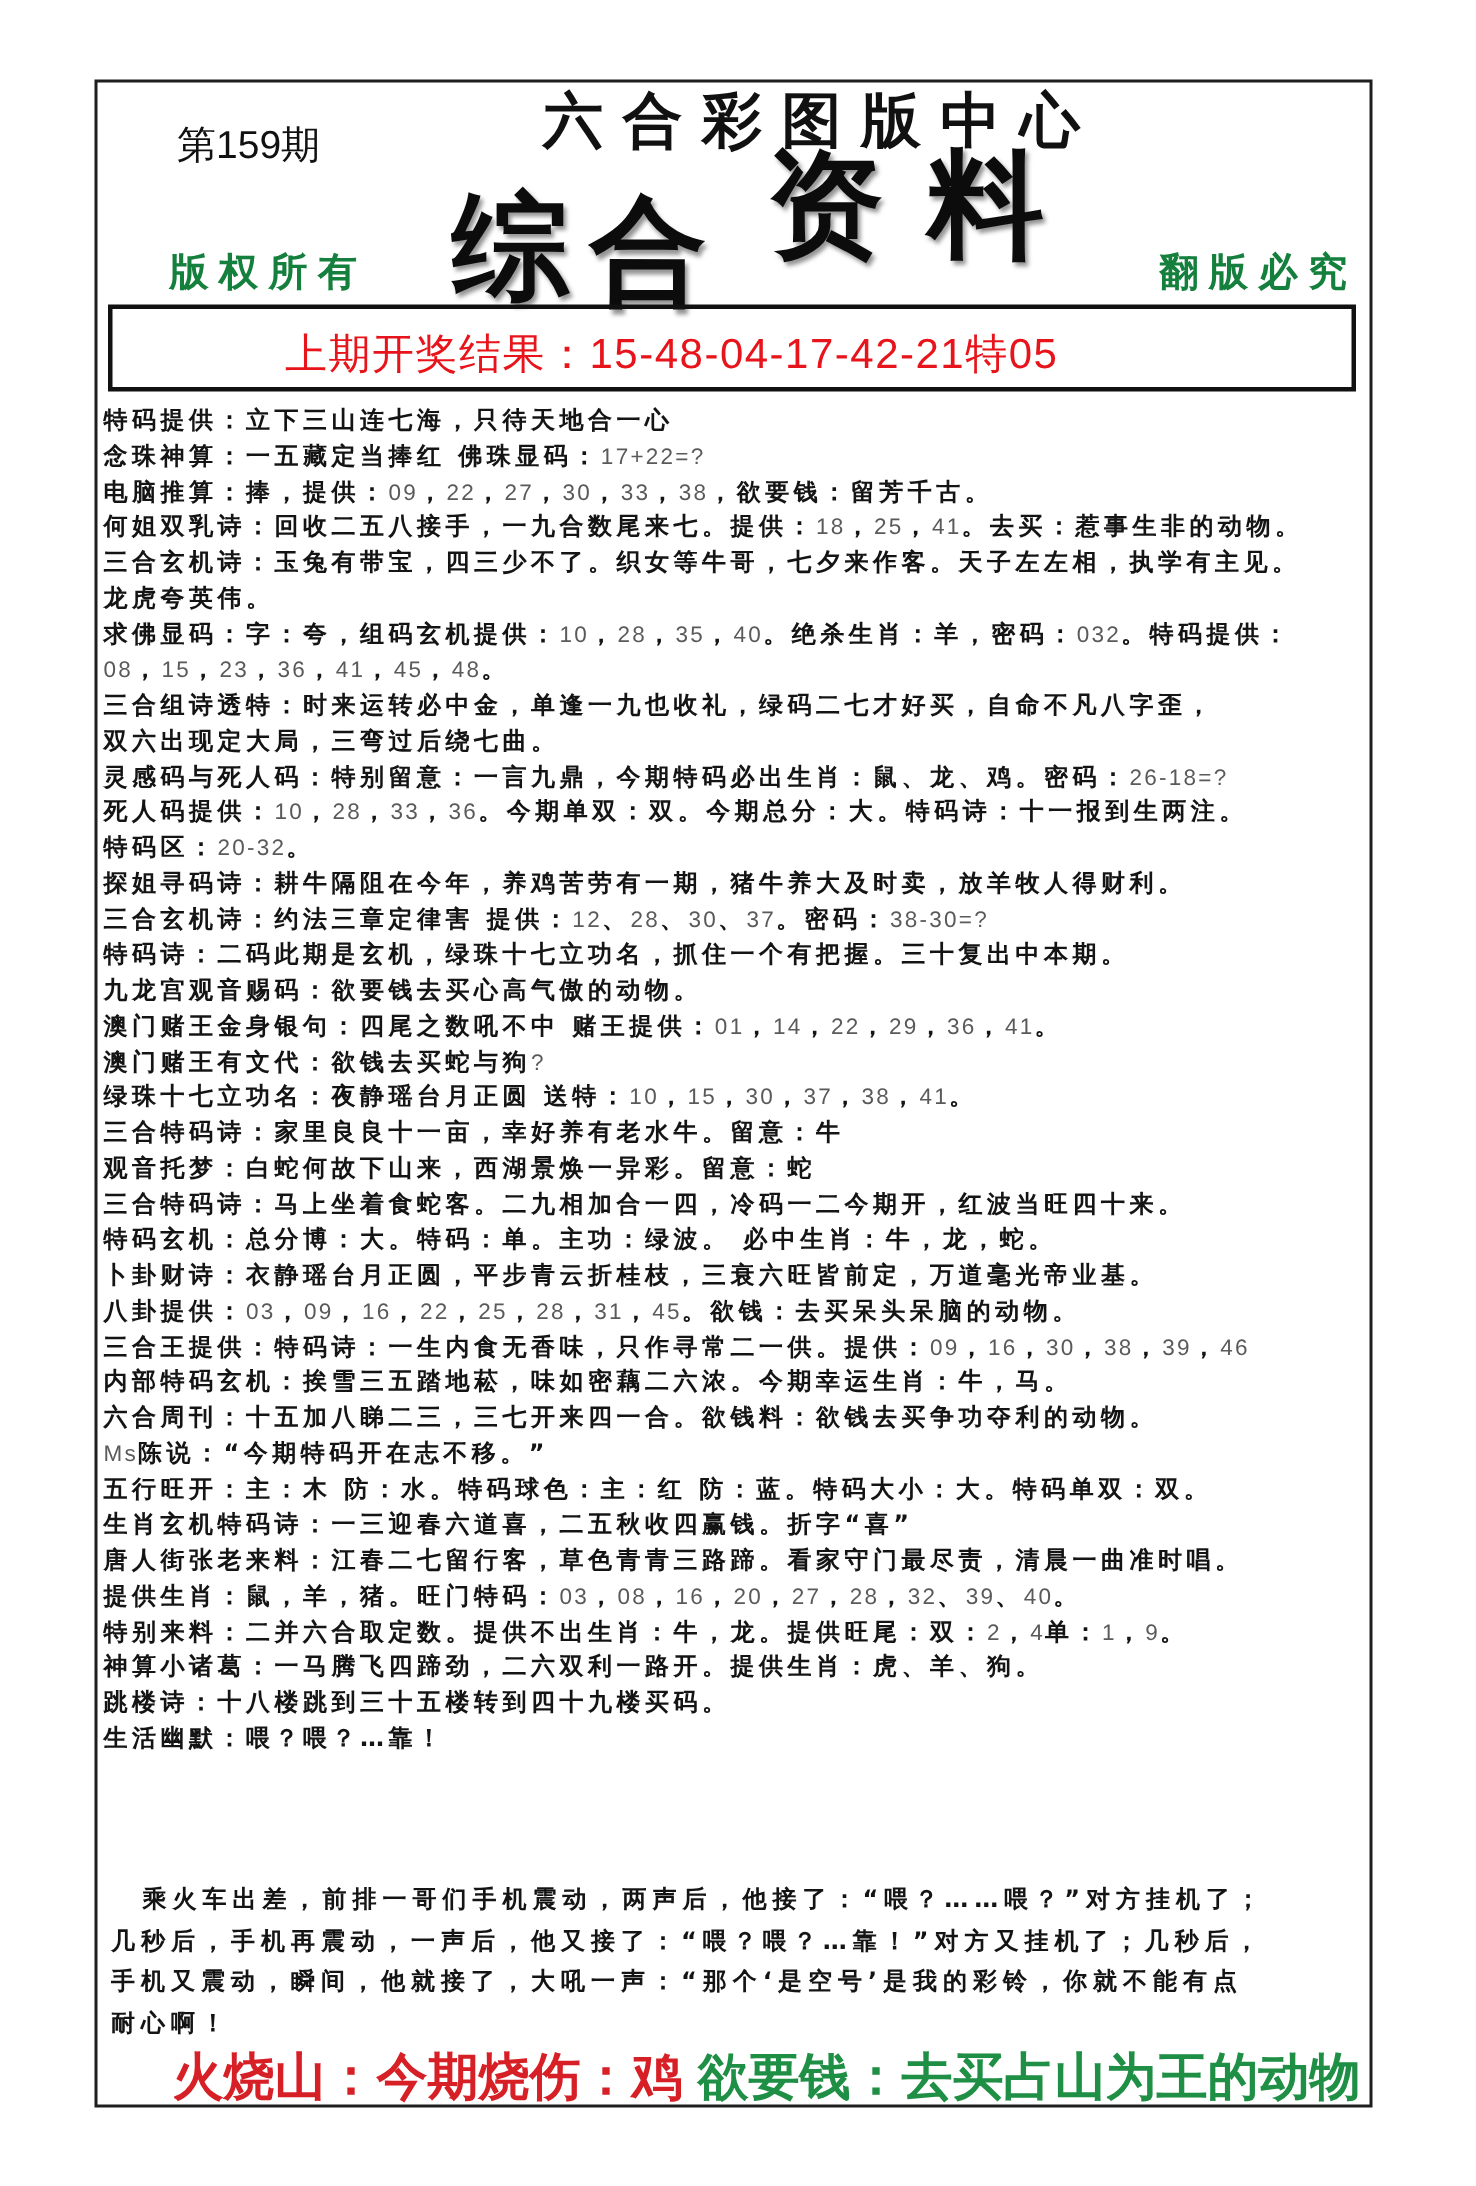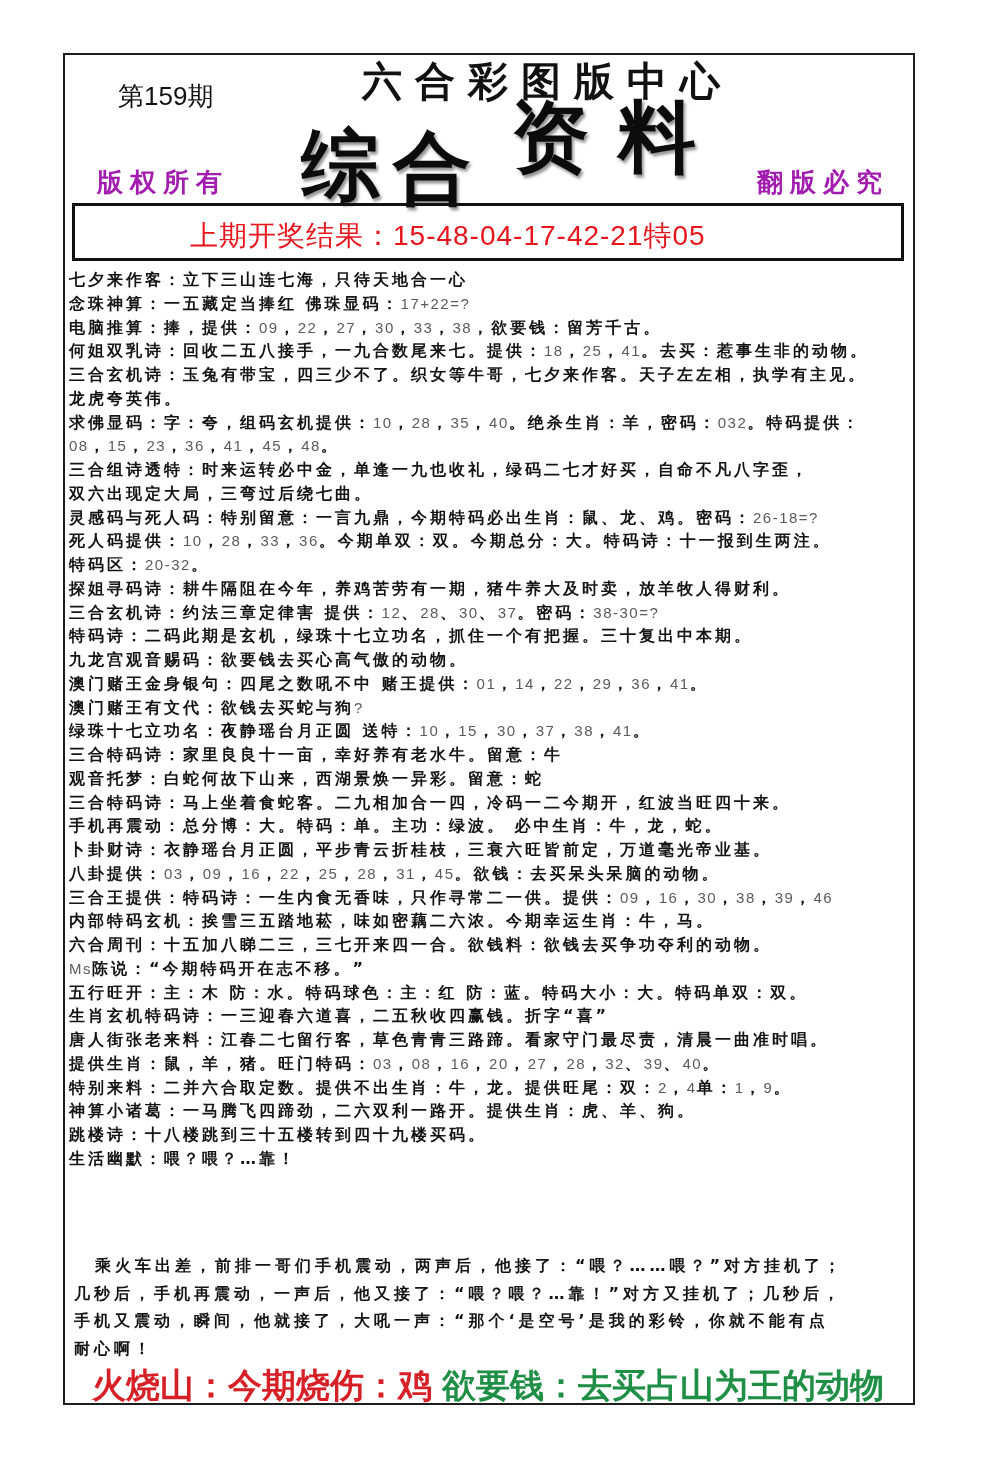--- a/index.html
+++ b/index.html
@@ -10,21 +10,21 @@
       --num:#5a5a5a;
     }
     html,body{margin:0;padding:0;background:#ffffff;}
     body{width:984px;height:1457px;position:relative;overflow:hidden;
          font-family:"DejaVu Sans","Liberation Sans",sans-serif;color:var(--ink);}
     .sheet{position:absolute;left:63px;top:53px;width:848px;height:1348px;border:2px solid #1e1e1e;}
     .abs{position:absolute;white-space:nowrap;}
 
     .issue{left:118px;top:80px;font-family:"Liberation Sans",sans-serif;font-size:26px;line-height:32px;color:#111;}
     .center-name{left:362px;top:58px;font-family:"DejaVu Serif",serif;font-weight:bold;font-size:40px;line-height:46px;letter-spacing:13px;color:#111;}
-    .copy{top:167px;font-family:"DejaVu Serif",serif;font-weight:bold;font-size:26px;line-height:30px;letter-spacing:7px;color:#a21caf;}
+    .copy{top:167px;font-family:"DejaVu Serif",serif;font-weight:bold;font-size:26px;line-height:30px;letter-spacing:7px;color:#15803d;margin-left:16px;}
     .copy-left{left:97px;}
     .copy-right{left:757px;}
     .big{font-family:"DejaVu Serif",serif;font-weight:bold;font-size:78px;line-height:78px;color:#0c0c0c;
          text-shadow:2px 3px 3px rgba(90,90,90,.65);}
     .big-0{left:301px;top:126px;}
     .big-1{left:393px;top:129px;}
     .big-2{left:511px;top:98px;}
     .big-3{left:618px;top:98px;}
 
     .result-box{position:absolute;left:72px;top:203px;width:826px;height:52px;border:3px solid #111;}
@@ -32,42 +32,42 @@
 
     .lines{position:absolute;left:69px;top:268px;}
     .row{height:23.75px;line-height:23.75px;white-space:nowrap;font-size:16px;letter-spacing:3px;font-weight:bold;color:var(--ink);}
     .num{font-family:"Liberation Sans",sans-serif;font-weight:normal;font-size:15px;color:var(--num);letter-spacing:1.5px;}
 
     .story{position:absolute;left:74px;top:1252px;}
     .story-line{height:27.7px;line-height:27.7px;white-space:nowrap;font-size:16px;letter-spacing:4px;font-weight:bold;color:var(--ink);}
     .story-line.first{padding-left:21px;}
 
     .banner{left:92px;top:1365px;font-family:"DejaVu Serif",serif;font-weight:bold;font-size:34px;line-height:40px;}
-    .banner-red{color:var(--banner_red);}
+    .banner-red{color:var(--banner_red);margin-left:23px;}
     .banner-green{color:var(--banner_green);margin-left:10px;}
   </style>
 </head>
 <body>
 
 <div class="sheet"></div>
 
 <div class="abs issue">第159期</div>
 <div class="abs center-name">六合彩图版中心</div>
 <div class="abs big big-0">综</div>
 <div class="abs big big-1">合</div>
 <div class="abs big big-2">资</div>
 <div class="abs big big-3">料</div>
 <div class="abs copy copy-left">版权所有</div>
 <div class="abs copy copy-right">翻版必究</div>
 
 <div class="result-box"></div>
 <div class="abs result-text"><span>上期开奖结果：</span><span>15-48-04-17-42-21</span><span>特</span><span>05</span></div>
 
 <div class="lines">
-  <div class="row"><span>七夕来作客：</span><span>立下三山连七海，只待天地合一心</span></div>
+  <div class="row"><span>特码提供：</span><span>立下三山连七海，只待天地合一心</span></div>
   <div class="row"><span>念珠神算：</span><span>一五藏定当捧红 佛珠显码：<span class="num">17+22=?</span></span></div>
   <div class="row"><span>电脑推算：</span><span>捧，提供：<span class="num">09</span>，<span class="num">22</span>，<span class="num">27</span>，<span class="num">30</span>，<span class="num">33</span>，<span class="num">38</span>，欲要钱：留芳千古。</span></div>
   <div class="row"><span>何姐双乳诗：</span><span>回收二五八接手，一九合数尾来七。提供：<span class="num">18</span>，<span class="num">25</span>，<span class="num">41</span>。去买：惹事生非的动物。</span></div>
   <div class="row"><span>三合玄机诗：</span><span>玉兔有带宝，四三少不了。织女等牛哥，七夕来作客。天子左左相，执学有主见。</span></div>
   <div class="row"><span></span><span>龙虎夸英伟。</span></div>
   <div class="row"><span>求佛显码：</span><span>字：夸，组码玄机提供：<span class="num">10</span>，<span class="num">28</span>，<span class="num">35</span>，<span class="num">40</span>。绝杀生肖：羊，密码：<span class="num">032</span>。特码提供：</span></div>
   <div class="row"><span></span><span><span class="num">08</span>，<span class="num">15</span>，<span class="num">23</span>，<span class="num">36</span>，<span class="num">41</span>，<span class="num">45</span>，<span class="num">48</span>。</span></div>
   <div class="row"><span>三合组诗透特：</span><span>时来运转必中金，单逢一九也收礼，绿码二七才好买，自命不凡八字歪，</span></div>
   <div class="row"><span></span><span>双六出现定大局，三弯过后绕七曲。</span></div>
   <div class="row"><span>灵感码与死人码：</span><span>特别留意：一言九鼎，今期特码必出生肖：鼠、龙、鸡。密码：<span class="num">26-18=?</span></span></div>
@@ -76,21 +76,21 @@
   <div class="row"><span>探姐寻码诗：</span><span>耕牛隔阻在今年，养鸡苦劳有一期，猪牛养大及时卖，放羊牧人得财利。</span></div>
   <div class="row"><span>三合玄机诗：</span><span>约法三章定律害 提供：<span class="num">12</span>、<span class="num">28</span>、<span class="num">30</span>、<span class="num">37</span>。密码：<span class="num">38-30=?</span></span></div>
   <div class="row"><span>特码诗：</span><span>二码此期是玄机，绿珠十七立功名，抓住一个有把握。三十复出中本期。</span></div>
   <div class="row"><span>九龙宫观音赐码：</span><span>欲要钱去买心高气傲的动物。</span></div>
   <div class="row"><span>澳门赌王金身银句：</span><span>四尾之数吼不中 赌王提供：<span class="num">01</span>，<span class="num">14</span>，<span class="num">22</span>，<span class="num">29</span>，<span class="num">36</span>，<span class="num">41</span>。</span></div>
   <div class="row"><span>澳门赌王有文代：</span><span>欲钱去买蛇与狗<span class="num">?</span></span></div>
   <div class="row"><span>绿珠十七立功名：</span><span>夜静瑶台月正圆 送特：<span class="num">10</span>，<span class="num">15</span>，<span class="num">30</span>，<span class="num">37</span>，<span class="num">38</span>，<span class="num">41</span>。</span></div>
   <div class="row"><span>三合特码诗：</span><span>家里良良十一亩，幸好养有老水牛。留意：牛</span></div>
   <div class="row"><span>观音托梦：</span><span>白蛇何故下山来，西湖景焕一异彩。留意：蛇</span></div>
   <div class="row"><span>三合特码诗：</span><span>马上坐着食蛇客。二九相加合一四，冷码一二今期开，红波当旺四十来。</span></div>
-  <div class="row"><span>手机再震动：</span><span>总分博：大。特码：单。主功：绿波。 必中生肖：牛，龙，蛇。</span></div>
+  <div class="row"><span>特码玄机：</span><span>总分博：大。特码：单。主功：绿波。 必中生肖：牛，龙，蛇。</span></div>
   <div class="row"><span>卜卦财诗：</span><span>衣静瑶台月正圆，平步青云折桂枝，三衰六旺皆前定，万道毫光帝业基。</span></div>
   <div class="row"><span>八卦提供：</span><span><span class="num">03</span>，<span class="num">09</span>，<span class="num">16</span>，<span class="num">22</span>，<span class="num">25</span>，<span class="num">28</span>，<span class="num">31</span>，<span class="num">45</span>。欲钱：去买呆头呆脑的动物。</span></div>
   <div class="row"><span>三合王提供：</span><span>特码诗：一生内食无香味，只作寻常二一供。提供：<span class="num">09</span>，<span class="num">16</span>，<span class="num">30</span>，<span class="num">38</span>，<span class="num">39</span>，<span class="num">46</span></span></div>
   <div class="row"><span>内部特码玄机：</span><span>挨雪三五踏地菘，味如密藕二六浓。今期幸运生肖：牛，马。</span></div>
   <div class="row"><span>六合周刊：</span><span>十五加八睇二三，三七开来四一合。欲钱料：欲钱去买争功夺利的动物。</span></div>
   <div class="row"><span><span class="num">Ms</span>陈说：</span><span>“今期特码开在志不移。”</span></div>
   <div class="row"><span>五行旺开：</span><span>主：木 防：水。特码球色：主：红 防：蓝。特码大小：大。特码单双：双。</span></div>
   <div class="row"><span>生肖玄机特码诗：</span><span>一三迎春六道喜，二五秋收四赢钱。折字“喜”</span></div>
   <div class="row"><span>唐人街张老来料：</span><span>江春二七留行客，草色青青三路蹄。看家守门最尽责，清晨一曲准时唱。</span></div>
   <div class="row"><span>提供生肖：</span><span>鼠，羊，猪。旺门特码：<span class="num">03</span>，<span class="num">08</span>，<span class="num">16</span>，<span class="num">20</span>，<span class="num">27</span>，<span class="num">28</span>，<span class="num">32</span>、<span class="num">39</span>、<span class="num">40</span>。</span></div>

